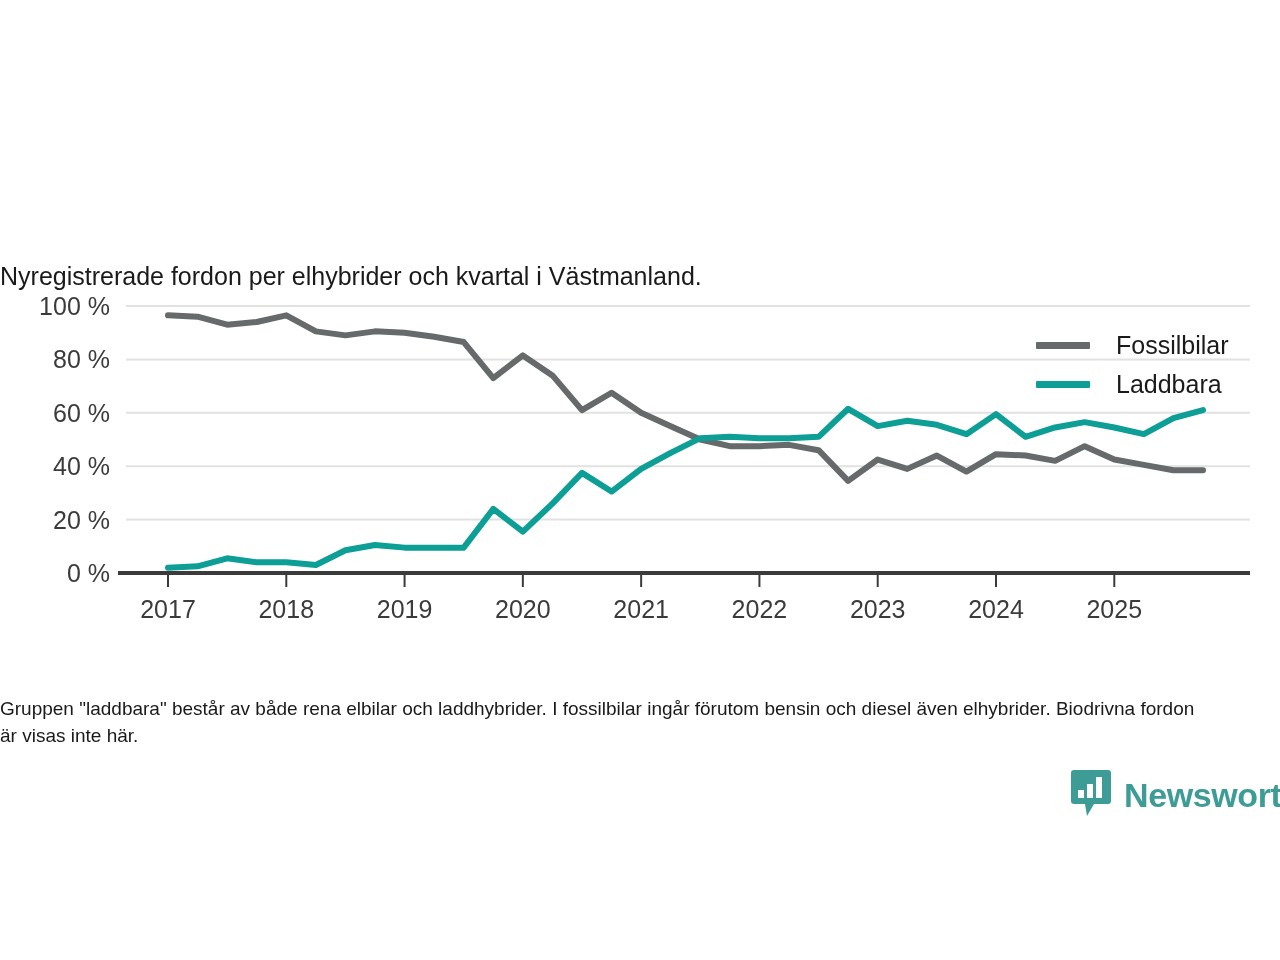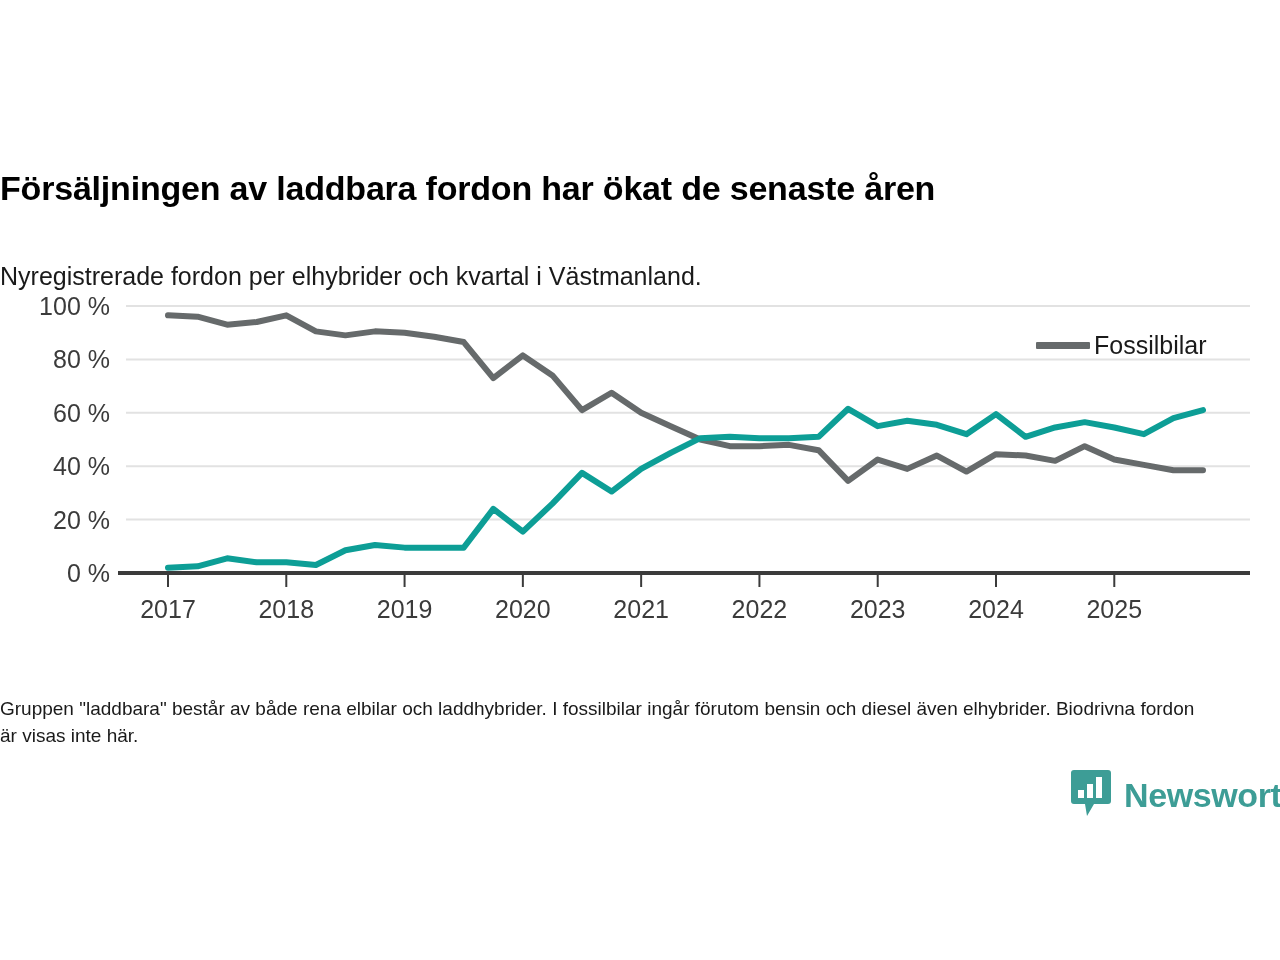--- a/index.html
+++ b/index.html
@@ -70,21 +70,21 @@
     align-items: center;
     height: 39px;
   }
   .legend-swatch {
     width: 54px;
     height: 7px;
     border-radius: 1px;
     flex: none;
   }
   .legend-label {
-    margin-left: 4px;
+    margin-left: 26px;
     font-size: 25px;
     line-height: 25px;
     color: #1a1a1a;
     white-space: nowrap;
   }
 
   
   #chart-footnote {
     position: absolute;
     left: 0px;
@@ -110,21 +110,20 @@
     letter-spacing: -0.4px;
     color: #3d9d96;
     line-height: 34px;
   }
 </style>
 </head>
 <body>
 
 <div class="page">
 
-  <h1 id="chart-title">Försäljningen av laddbara fordon har ökat de senaste åren</h1>
   <p id="chart-subtitle">Nyregistrerade fordon per elhybrider och kvartal i Västmanland.</p>
 
   <div id="plot-area">
     <svg id="plot-svg" width="1280" height="345" viewBox="0 0 1280 345">
         <text x="110" y="297" text-anchor="end" font-family="&quot;Liberation Sans&quot;, sans-serif" font-size="25" fill="#3b3b3b">0 %</text>
         <line x1="126" y1="234.6" x2="1250" y2="234.6" stroke="#e2e2e2" stroke-width="2"></line>
         <text x="110" y="243.6" text-anchor="end" font-family="&quot;Liberation Sans&quot;, sans-serif" font-size="25" fill="#3b3b3b">20 %</text>
         <line x1="126" y1="181.2" x2="1250" y2="181.2" stroke="#e2e2e2" stroke-width="2"></line>
         <text x="110" y="190.2" text-anchor="end" font-family="&quot;Liberation Sans&quot;, sans-serif" font-size="25" fill="#3b3b3b">40 %</text>
         <line x1="126" y1="127.80000000000001" x2="1250" y2="127.80000000000001" stroke="#e2e2e2" stroke-width="2"></line>
@@ -155,20 +154,24 @@
         <polyline points="168.00,30.35 197.57,31.68 227.14,39.69 256.71,37.02 286.29,30.35 315.86,46.36 345.43,50.37 375.00,46.36 404.57,47.70 434.14,51.70 463.71,57.05 493.29,93.09 522.86,70.40 552.43,90.42 582.00,125.13 611.57,107.77 641.14,127.80 670.71,141.15 700.29,154.50 729.86,161.18 759.43,161.18 789.00,159.84 818.57,165.18 848.14,195.88 877.71,174.53 907.29,183.87 936.86,170.52 966.43,186.54 996.00,169.19 1025.57,170.52 1055.14,175.86 1084.71,161.18 1114.29,174.53 1143.86,179.87 1173.43,185.20 1203.00,185.20" fill="none" stroke="#666a6b" stroke-width="6" stroke-linejoin="round" stroke-linecap="round"></polyline>
         <polyline points="168.00,282.66 197.57,281.32 227.14,273.31 256.71,277.32 286.29,277.32 315.86,279.99 345.43,265.31 375.00,259.96 404.57,262.63 434.14,262.63 463.71,262.63 493.29,223.92 522.86,246.62 552.43,218.58 582.00,187.88 611.57,206.56 641.14,183.87 670.71,167.85 700.29,153.16 729.86,151.83 759.43,153.16 789.00,153.16 818.57,151.83 848.14,123.80 877.71,141.15 907.29,135.81 936.86,139.81 966.43,149.16 996.00,129.14 1025.57,151.83 1055.14,142.48 1084.71,137.15 1114.29,142.48 1143.86,149.16 1173.43,133.14 1203.00,125.13" fill="none" stroke="#0d9e96" stroke-width="6" stroke-linejoin="round" stroke-linecap="round"></polyline>
       </svg>
   </div>
 
   <div id="chart-legend">
     <div class="legend-item">
       <span class="legend-swatch" style="background: rgb(102, 106, 107);"></span>
       <span class="legend-label">Fossilbilar</span>
     </div>
+    <div class="legend-item">
+      <span class="legend-swatch" style="background: rgb(13, 158, 150);"></span>
+      <span class="legend-label">Laddbara</span>
+    </div>
   </div>
 
   <p id="chart-footnote">Gruppen "laddbara" består av både rena elbilar och laddhybrider. I fossilbilar ingår förutom bensin och diesel även elhybrider. Biodrivna fordon är visas inte här.</p>
 
   <div id="newsworthy-logo">
     <span>
       <svg width="42" height="50" viewBox="0 0 42 50" aria-hidden="true">
         <path d="M4 2 H38 A3 3 0 0 1 41 5 V33 A3 3 0 0 1 38 36 H24 L17 48 L15 36 H4 A3 3 0 0 1 1 33 V5 A3 3 0 0 1 4 2 Z" fill="#3d9d96"></path>
         <rect x="8" y="22" width="6" height="8" fill="#ffffff"></rect>
         <rect x="17" y="16" width="6" height="14" fill="#ffffff"></rect>

